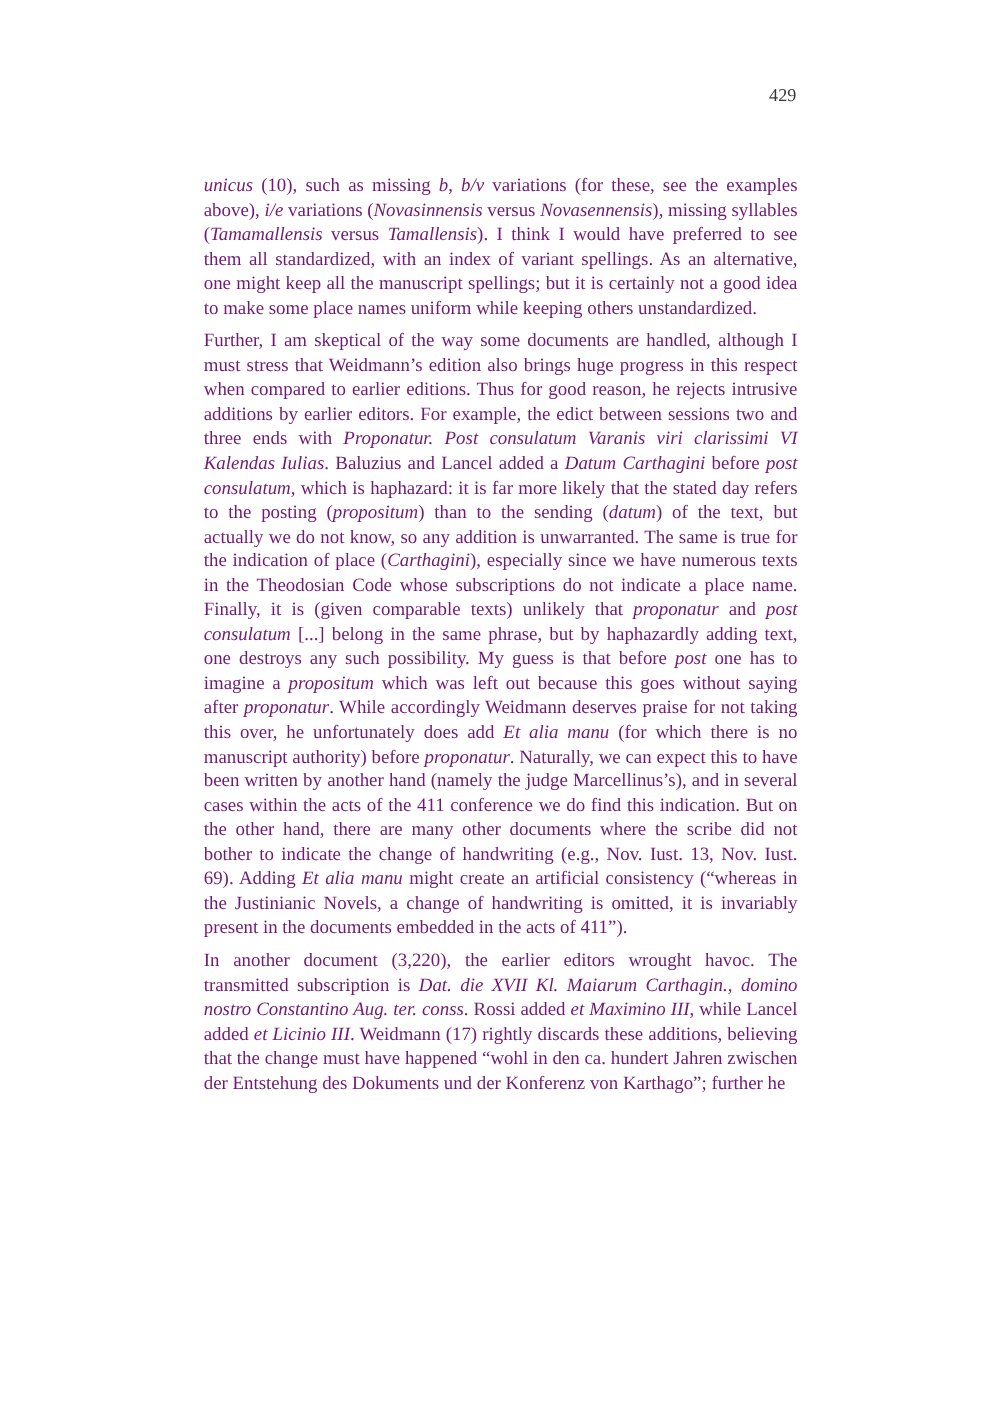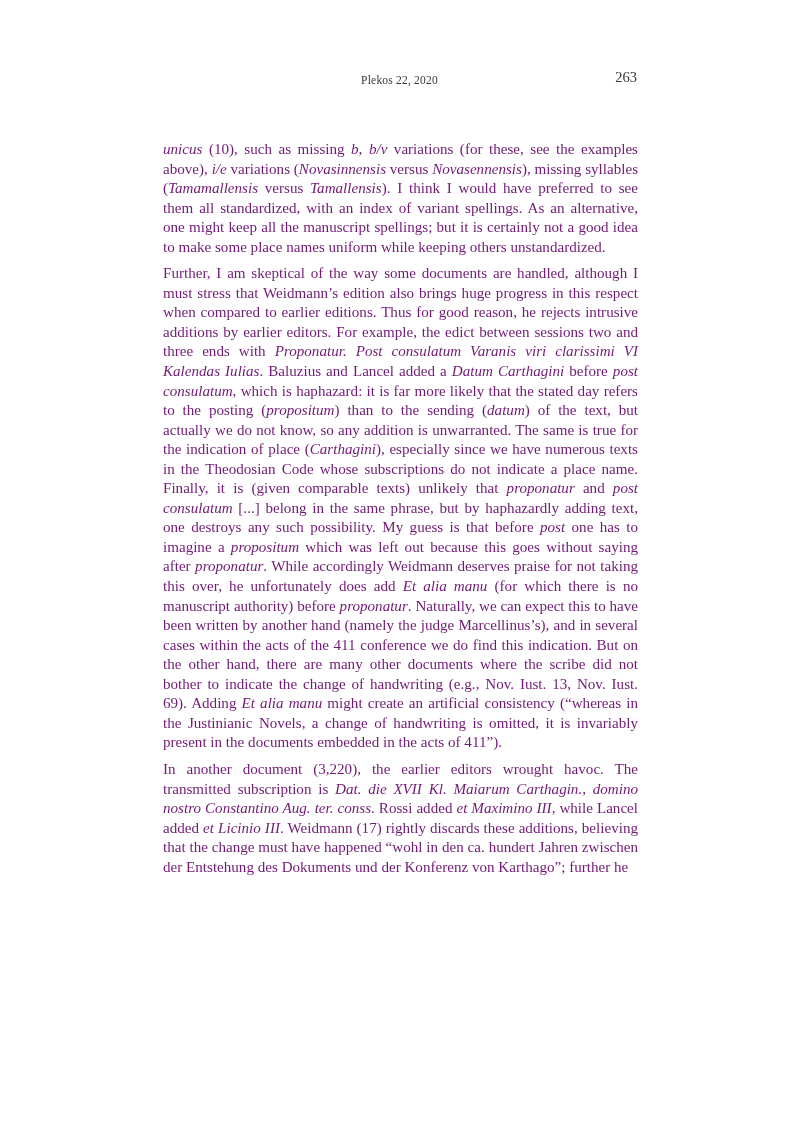--- a/index.html
+++ b/index.html
@@ -55,23 +55,22 @@
   }
   i {
     font-style: italic;
   }
 </style>
 </head>
 <body>
 
 <div class="page">
 
-  <div class="running-head">Plekos 22, 2020</div>
 
-  <div class="folio">263</div>
+  <div class="folio">429</div>
 
   <div class="body-block">
       <p class="para"><i>unicus</i><span> (10), such as missing </span><i>b</i><span>, </span><i>b/v</i><span> variations (for these, see the examples above), </span><i>i/e</i><span> variations (</span><i>Novasinnensis</i><span> versus </span><i>Novasennensis</i><span>), missing syllables (</span><i>Tamamallensis</i><span> versus </span><i>Tamallensis</i><span>). I think I would have preferred to see them all standardized, with an index of variant spellings. As an alternative, one might keep all the manuscript spellings; but it is certainly not a good idea to make some place names uniform while keeping others unstandardized.</span></p>
       <p class="para"><span>Further, I am skeptical of the way some documents are handled, although I must stress that Weidmann’s edition also brings huge progress in this respect when compared to earlier editions. Thus for good reason, he rejects intrusive additions by earlier editors. For example, the edict between sessions two and three ends with </span><i>Proponatur. Post consulatum Varanis viri clarissimi VI Kalendas Iulias</i><span>. Baluzius and Lancel added a </span><i>Datum Carthagini</i><span> before </span><i>post consulatum</i><span>, which is haphazard: it is far more likely that the stated day refers to the posting (</span><i>propositum</i><span>) than to the sending (</span><i>datum</i><span>) of the text, but actually we do not know, so any addition is unwarranted. The same is true for the indication of place (</span><i>Carthagini</i><span>), especially since we have numerous texts in the Theodosian Code whose subscriptions do not indicate a place name. Finally, it is (given comparable texts) unlikely that </span><i>proponatur</i><span> and </span><i>post consulatum</i><span> [...] belong in the same phrase, but by haphazardly adding text, one destroys any such possibility. My guess is that before </span><i>post</i><span> one has to imagine a </span><i>propositum</i><span> which was left out because this goes without saying after </span><i>proponatur</i><span>. While accordingly Weidmann deserves praise for not taking this over, he unfortunately does add </span><i>Et alia manu</i><span> (for which there is no manuscript authority) before </span><i>proponatur</i><span>. Naturally, we can expect this to have been written by another hand (namely the judge Marcellinus’s), and in several cases within the acts of the 411 conference we do find this indication. But on the other hand, there are many other documents where the scribe did not bother to indicate the change of handwriting (e.g., Nov. Iust. 13, Nov. Iust. 69). Adding </span><i>Et alia manu</i><span> might create an artificial consistency (“whereas in the Justinianic Novels, a change of handwriting is omitted, it is invariably present in the documents embedded in the acts of 411”).</span></p>
       <p class="para"><span>In another document (3,220), the earlier editors wrought havoc. The transmitted subscription is </span><i>Dat. die XVII Kl. Maiarum Carthagin., domino nostro Constantino Aug. ter. conss</i><span>. Rossi added </span><i>et Maximino III</i><span>, while Lancel added </span><i>et Licinio III</i><span>. Weidmann (17) rightly discards these additions, believing that the change must have happened “wohl in den ca. hundert Jahren zwischen der Entstehung des Dokuments und der Konferenz von Karthago”; further he</span></p>
     </div>
 
 </div>
 
 </body></html>

